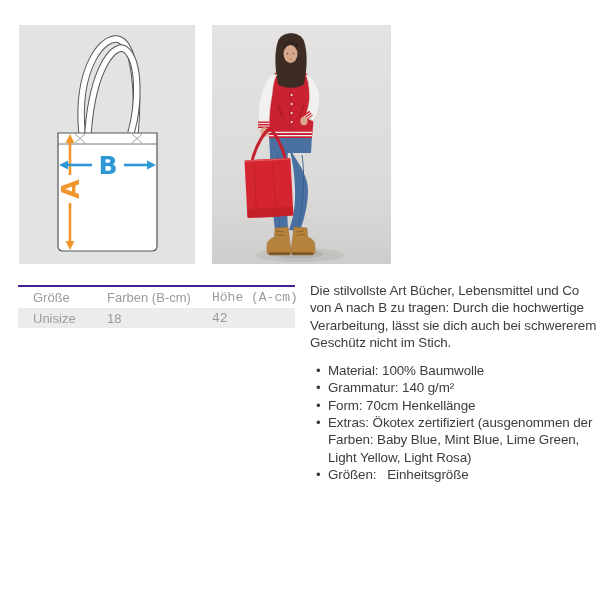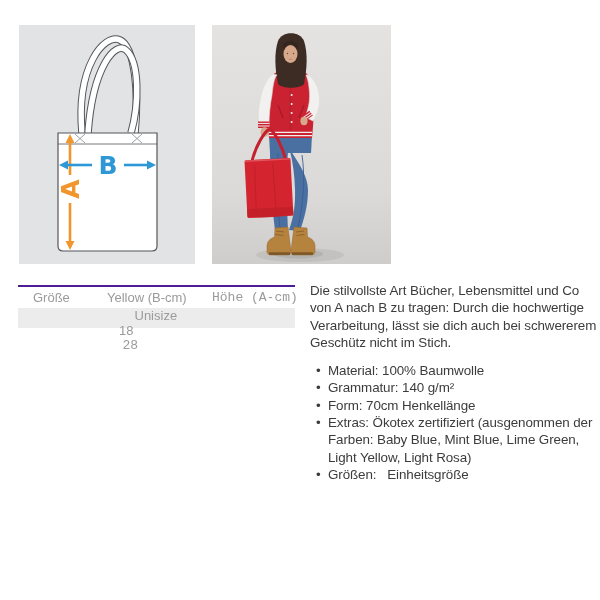--- a/index.html
+++ b/index.html
@@ -12,21 +12,21 @@
   .photo-panel{left:212px;width:179px;}
   .panel svg{display:block;width:100%;height:100%;}
 
   
   .size-table{
     position:absolute;left:18px;top:285px;width:277px;
     border-top:2px solid #4c1d95;font-size:13px;color:#9b9b9b;
   }
   .trow,.thead{display:flex;align-items:center;height:20px;}
   .thead{height:21px;background:#ffffff;}
-  .trow{background:#ececec;flex-direction:column;}
+  .trow{background:#ececec;}
   .c1{width:74px;}.c2{width:105px;}.c3{width:98px;font-family:Liberation Mono, monospace;}
   .c1,.c2,.c3{padding-left:15px;box-sizing:border-box;white-space:nowrap;}
 
   
   .description{
     position:absolute;left:310px;top:282px;width:292px;
     font-size:13.4px;line-height:17.3px;letter-spacing:-0.1px;color:#3c3c3c;
   }
   .description p{margin:0 0 11px 0;}
   .description ul{list-style:none;margin:0;padding:0 0 0 6px;}
@@ -189,27 +189,27 @@
           <line x1="62" y1="139" x2="63" y2="189" stroke="#c0202b" stroke-width="1"></line>
           <line x1="34.5" y1="135" x2="79.5" y2="135" stroke="#e05560" stroke-width="1.4"></line>
         </g>
       </g>
     </svg>
   </div>
 
   <div class="size-table">
     <div class="thead">
       <div class="c1">Größe</div>
-      <div class="c2">Yellow (B-cm)</div>
+      <div class="c2">Farben (B-cm)</div>
       <div class="c3">Höhe (A-cm)</div>
     </div>
     <div class="trow">
       <div class="c1">Unisize</div>
       <div class="c2">18</div>
-      <div class="c3">28</div>
+      <div class="c3">42</div>
     </div>
   </div>
 
   <div class="description">
     <p>Die stilvollste Art Bücher, Lebensmittel und Co von A nach B zu tragen: Durch die hochwertige Verarbeitung, lässt sie dich auch bei schwererem Geschütz nicht im Stich.</p>
     <ul>
       <li>
         <span class="bullet">•</span>
         <span class="ftext">Material: 100% Baumwolle</span>
       </li>

